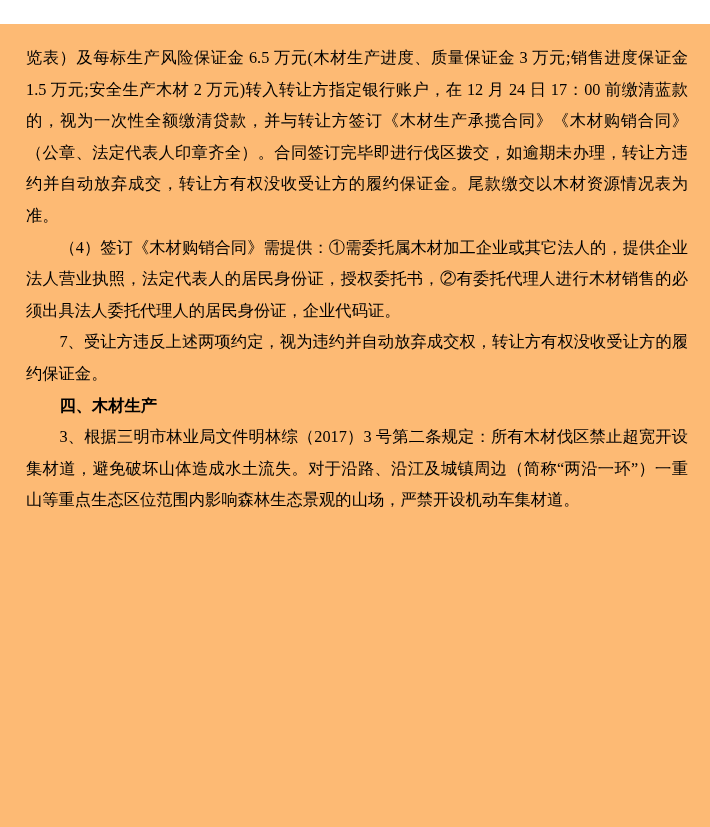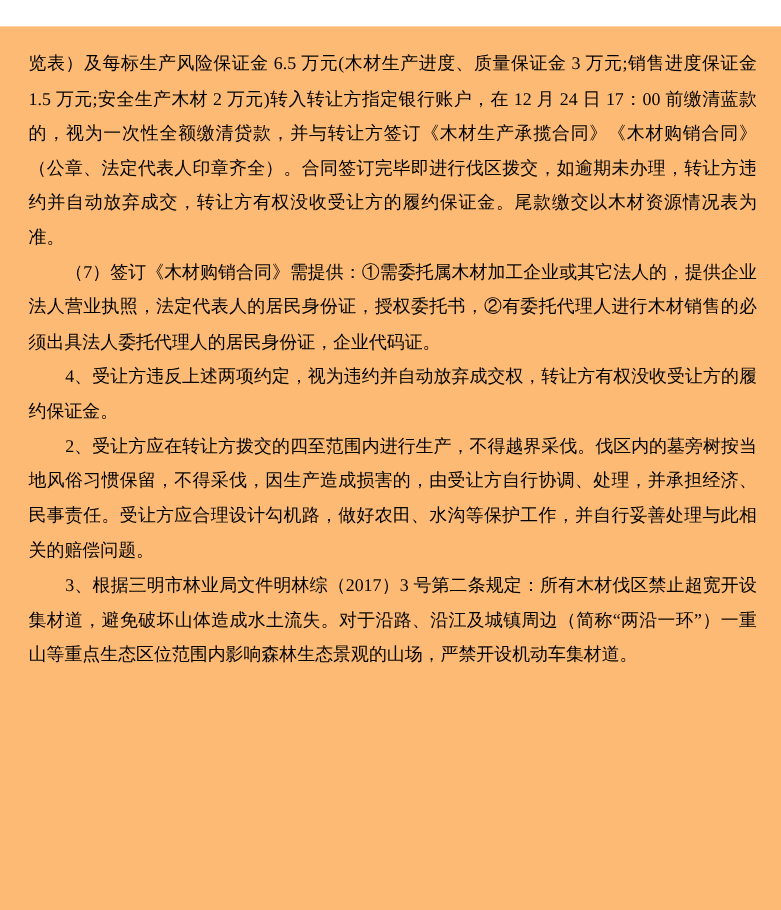--- a/index.html
+++ b/index.html
@@ -41,19 +41,19 @@
     text-indent: 2.05em;
     font-weight: bold;
   }
 </style>
 </head>
 <body>
 
 <div class="page">
   <div class="doc-body">
     <p>览表）及每标生产风险保证金 6.5 万元(木材生产进度、质量保证金 3 万元;销售进度保证金 1.5 万元;安全生产木材 2 万元)转入转让方指定银行账户，在 12 月 24 日 17：00 前缴清蓝款的，视为一次性全额缴清贷款，并与转让方签订《木材生产承揽合同》《木材购销合同》（公章、法定代表人印章齐全）。合同签订完毕即进行伐区拨交，如逾期未办理，转让方违约并自动放弃成交，转让方有权没收受让方的履约保证金。尾款缴交以木材资源情况表为准。</p>
-    <p class="ind2">（7）签订《木材购销合同》需提供：①需委托属木材加工企业或其它法人的，提供企业法人营业执照，法定代表人的居民身份证，授权委托书，②有委托代理人进行木材销售的必须出具法人委托代理人的居民身份证，企业代码证。</p>
-    <p class="ind2">4、受让方违反上述两项约定，视为违约并自动放弃成交权，转让方有权没收受让方的履约保证金。</p>
-    <p class="ind2">2、受让方应在转让方拨交的四至范围内进行生产，不得越界采伐。伐区内的墓旁树按当地风俗习惯保留，不得采伐，因生产造成损害的，由受让方自行协调、处理，并承担经济、民事责任。受让方应合理设计勾机路，做好农田、水沟等保护工作，并自行妥善处理与此相关的赔偿问题。</p>
+    <p class="ind2">（4）签订《木材购销合同》需提供：①需委托属木材加工企业或其它法人的，提供企业法人营业执照，法定代表人的居民身份证，授权委托书，②有委托代理人进行木材销售的必须出具法人委托代理人的居民身份证，企业代码证。</p>
+    <p class="ind2">7、受让方违反上述两项约定，视为违约并自动放弃成交权，转让方有权没收受让方的履约保证金。</p>
+    <p class="heading">四、木材生产</p>
     <p class="ind2">3、根据三明市林业局文件明林综（2017）3 号第二条规定：所有木材伐区禁止超宽开设集材道，避免破坏山体造成水土流失。对于沿路、沿江及城镇周边（简称“两沿一环”）一重山等重点生态区位范围内影响森林生态景观的山场，严禁开设机动车集材道。</p>
 
   </div>
 </div>
 
 </body></html>

